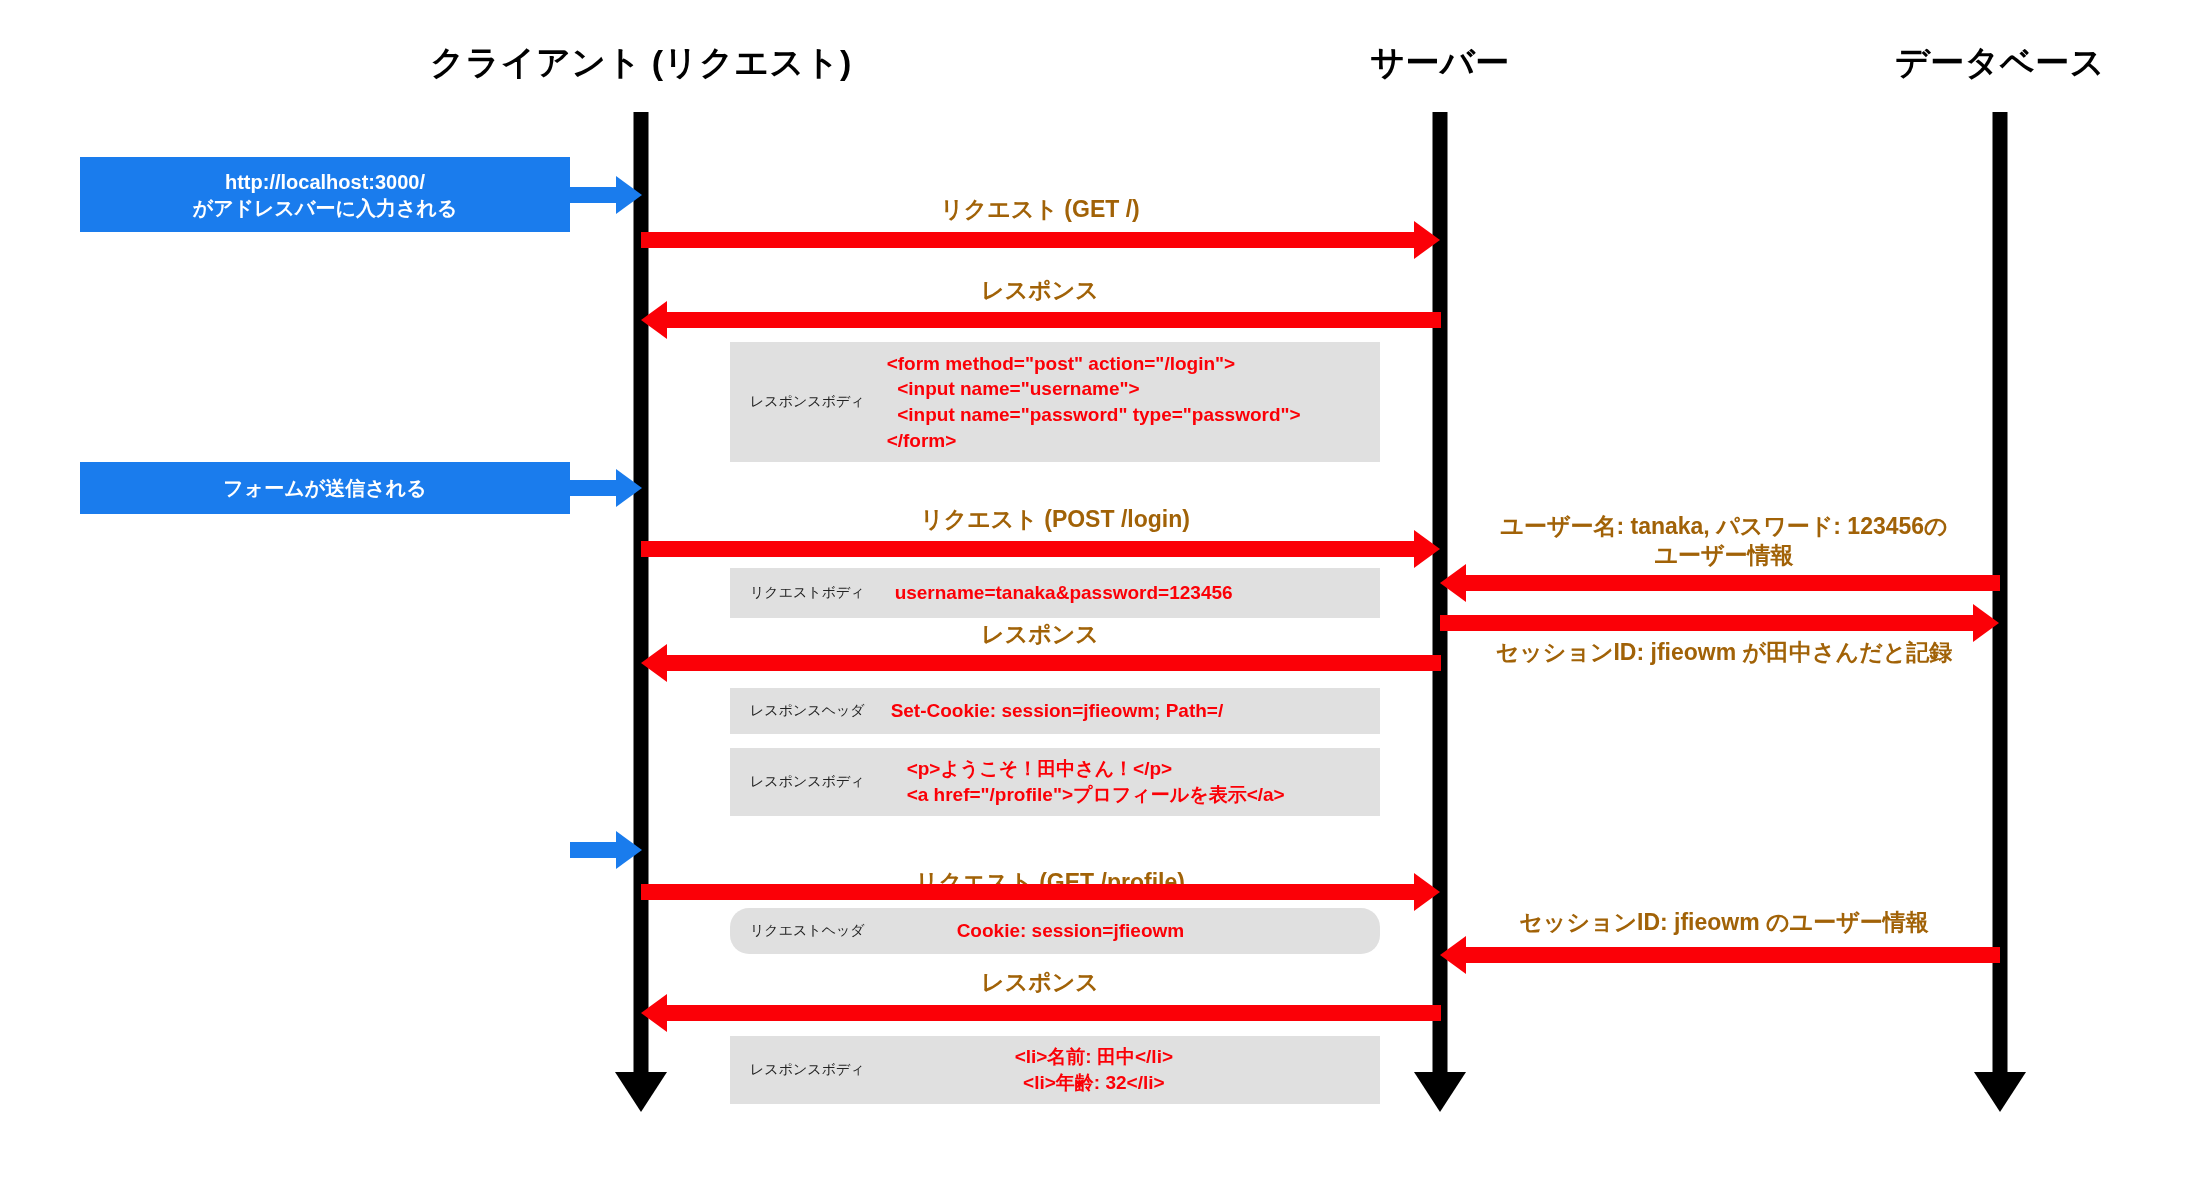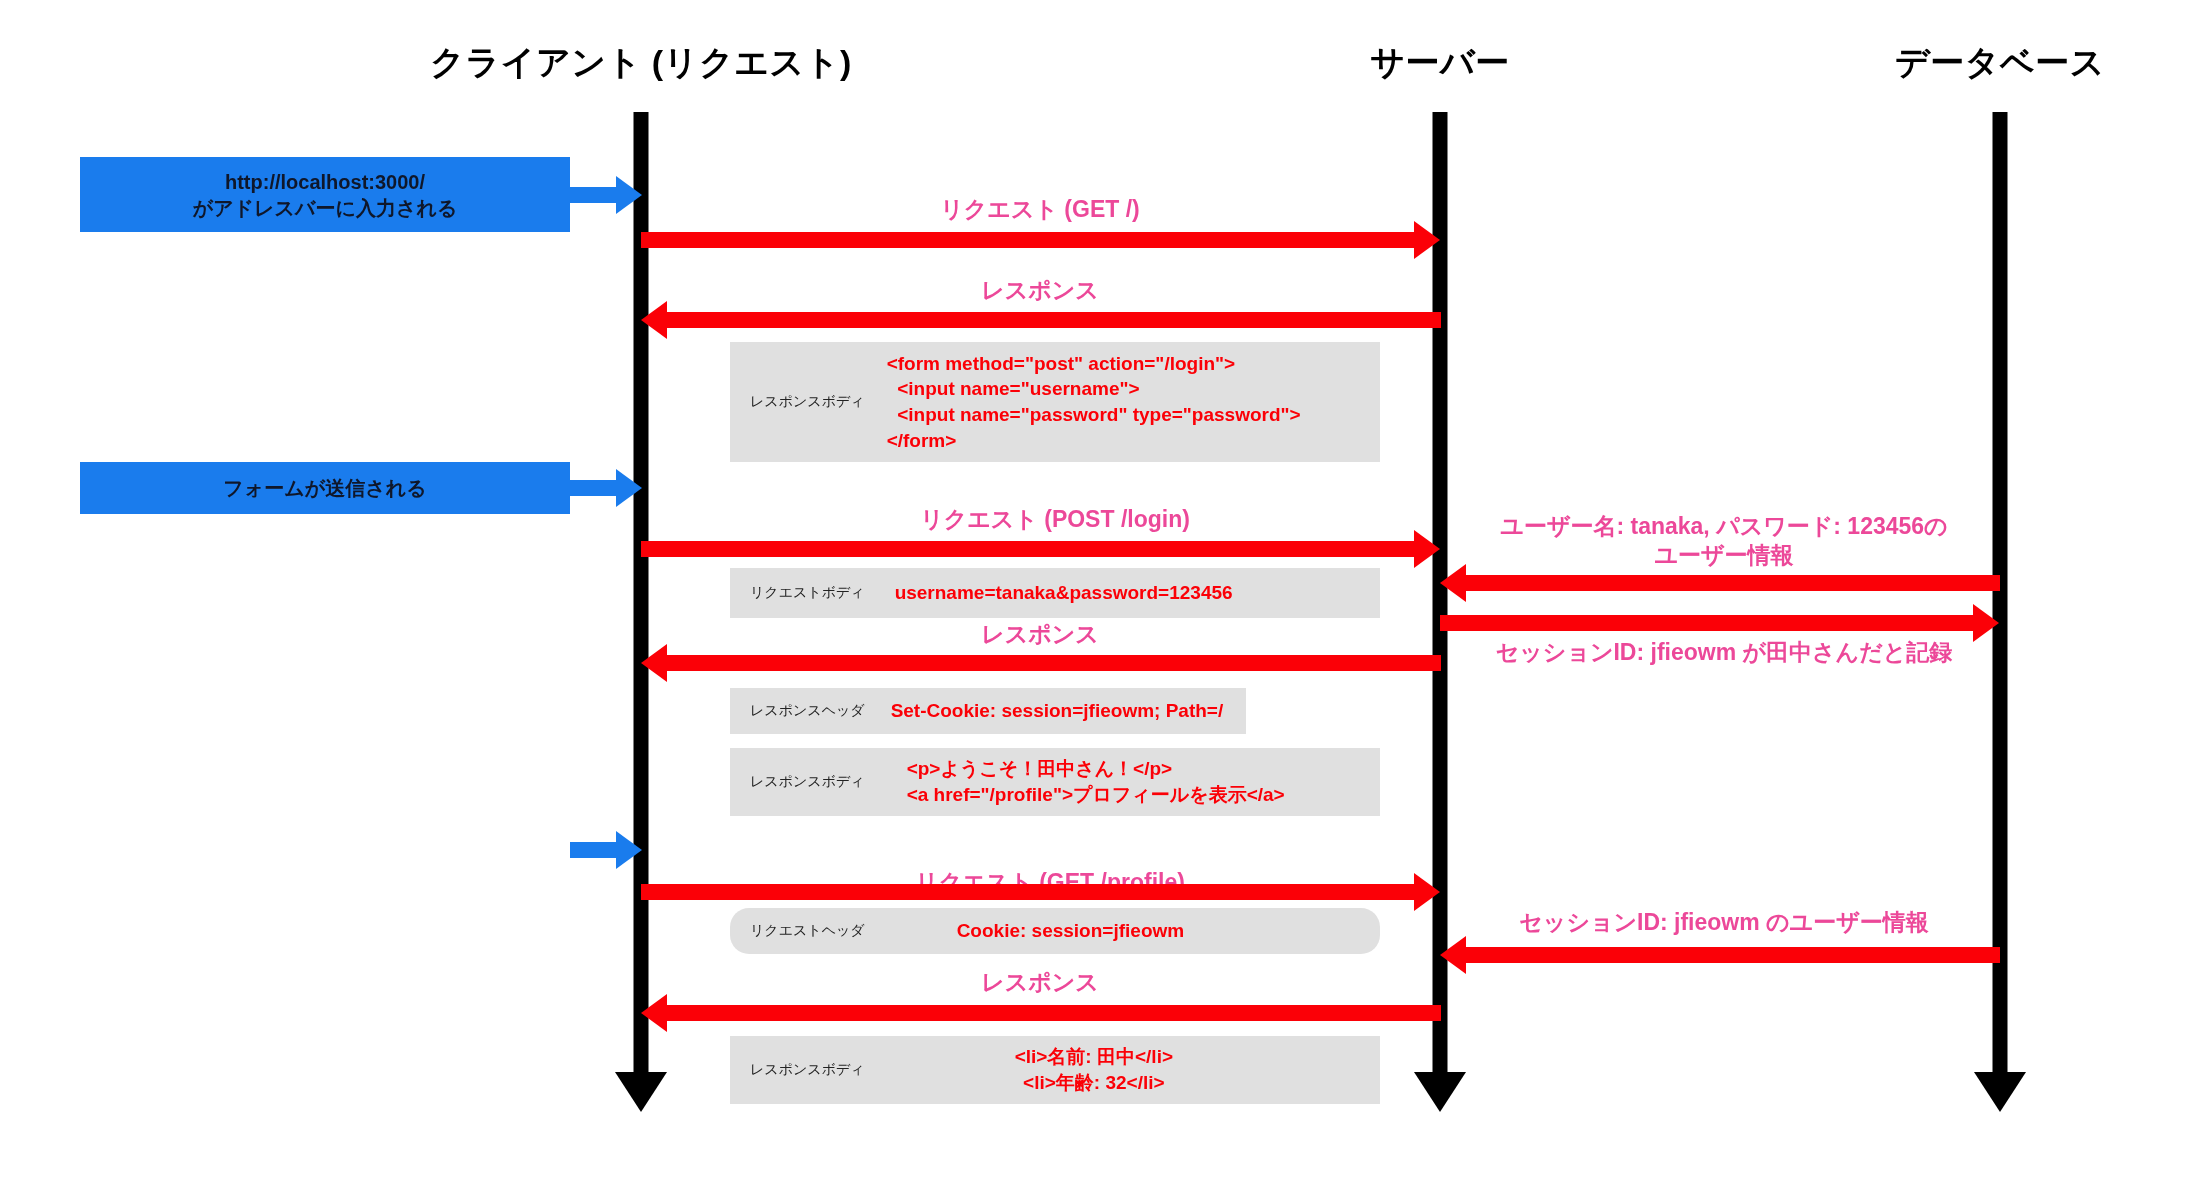--- a/index.html
+++ b/index.html
@@ -44,21 +44,21 @@
     border-left: 26px solid transparent;
     border-right: 26px solid transparent;
     border-top: 40px solid #000000;
     transform: translateX(-50%);
   }
 
   
   .blue-box {
     position: absolute;
     background: #1a7ced;
-    color: #0f172a;
+    color: #ffffff;
     font-weight: bold;
     font-size: 20px;
     line-height: 1.3;
     text-align: center;
     display: flex;
     flex-direction: column;
     align-items: center;
     justify-content: center;
     box-sizing: border-box;
     padding: 2px 8px;
@@ -114,21 +114,21 @@
     width: 0;
     height: 0;
     margin-top: -19px;
     border-top: 19px solid transparent;
     border-bottom: 19px solid transparent;
     border-right: 26px solid #fb0007;
   }
 
   .msg-label {
     position: absolute;
-    color: #ec4899;
+    color: #a16207;
     font-weight: bold;
     font-size: 23px;
     line-height: 1.25;
     text-align: center;
     white-space: pre-line;
     transform: translateX(-50%);
   }
 
   
   .payload {
@@ -233,21 +233,21 @@
     <div class="head-right" style="left:533px;"></div>
   </div>
   <div class="msg-label" style="left:1724px; top:638px; width:560px;">セッションID: jfieowm が田中さんだと記録</div>
 
   <div class="msg-label" style="left:1040px; top:620px;">レスポンス</div>
   <div class="msg-arrow" style="left:641px; top:663px; width:800px;">
     <div class="shaft" style="left:25px; width:775px;"></div>
     <div class="head-left" style="left:0px;"></div>
   </div>
 
-  <div class="payload" style="left:730px; top:688px; width:516px; height:46px; padding:0 0 0 20px;">
+  <div class="payload" style="left:730px; top:688px; width:650px; height:46px; padding:0 0 0 20px;">
     <span class="tag">レスポンスヘッダ</span>
     <span class="code" style="margin-left:26px;text-align:center;">Set-Cookie: session=jfieowm; Path=/</span>
   </div>
 
   <div class="payload" style="left:730px; top:748px; width:650px; height:68px; padding:0 0 0 20px;">
     <span class="tag">レスポンスボディ</span>
     <span class="code" style="margin-left:42px;">&lt;p&gt;ようこそ！田中さん！&lt;/p&gt;
 &lt;a href="/profile"&gt;プロフィールを表示&lt;/a&gt;</span>
   </div>
 

